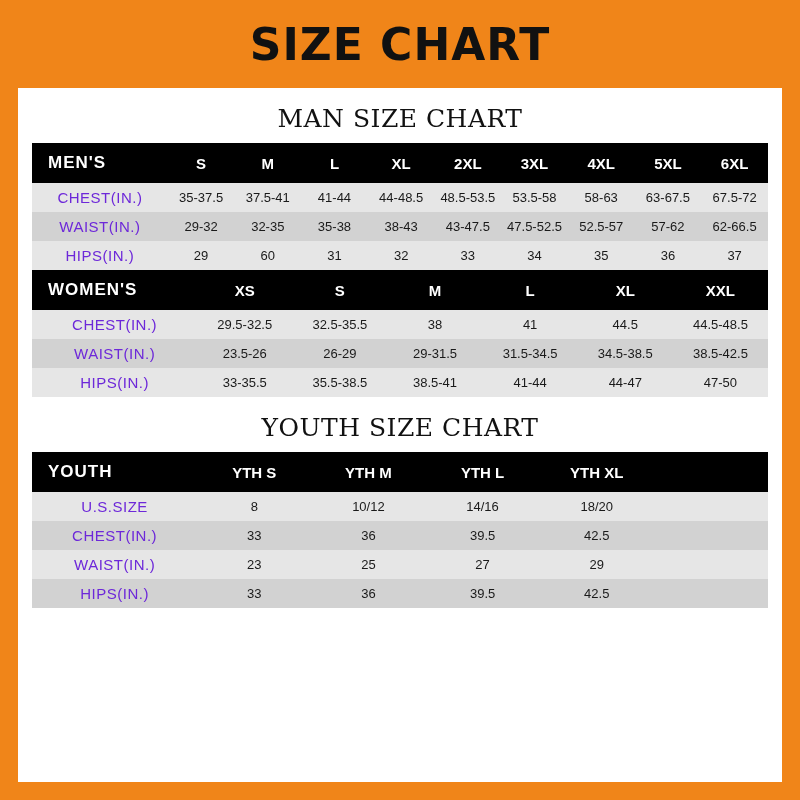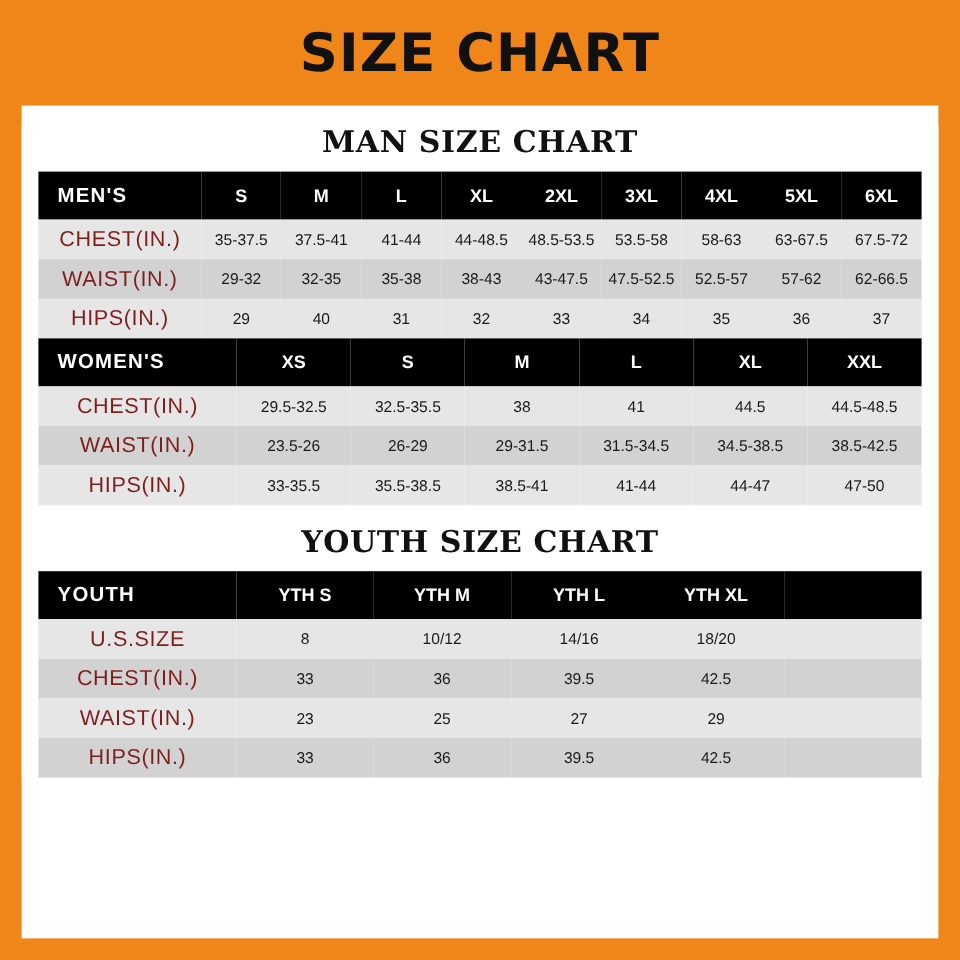--- a/index.html
+++ b/index.html
@@ -38,21 +38,21 @@
     color: #111111;
     text-transform: uppercase;
   }
   .content {
     padding: 0 14px;
     background: #ffffff;
   }
   .section-title {
     text-align: center;
     font-family: "DejaVu Serif", serif;
-    font-weight: bold;
+    font-weight: normal;
     font-size: 25px;
     color: #111111;
     letter-spacing: 0.5px;
     margin: 16px 0 10px 0;
   }
   table.size-table {
     width: 100%;
     border-collapse: collapse;
     table-layout: fixed;
   }
@@ -79,23 +79,23 @@
     letter-spacing: 1px;
   }
   table.size-table tbody tr.light td {
     background: #e6e6e6;
   }
   table.size-table tbody tr.dark td {
     background: #d2d2d2;
   }
   table.size-table tbody td.rowlabel {
     font-weight: normal;
-    font-size: 18px;
+    font-size: 15px;
     letter-spacing: 0.5px;
-    color: #7f1d1d;
+    color: #6d28d9;
   }
   .note {
     margin: 14px 6px 0 6px;
     color: #e23a12;
     font-family: "Liberation Serif", serif;
     font-size: 17.5px;
     line-height: 1.45;
     text-align: left;
   }
   .note-line { display: block; }
@@ -156,21 +156,21 @@
           <td>38-43</td>
           <td>43-47.5</td>
           <td>47.5-52.5</td>
           <td>52.5-57</td>
           <td>57-62</td>
           <td>62-66.5</td>
         </tr>
         <tr class="light">
           <td class="rowlabel">HIPS(IN.)</td>
           <td>29</td>
-          <td>40</td>
+          <td>60</td>
           <td>31</td>
           <td>32</td>
           <td>33</td>
           <td>34</td>
           <td>35</td>
           <td>36</td>
           <td>37</td>
         </tr>
       </tbody>
     </table>

